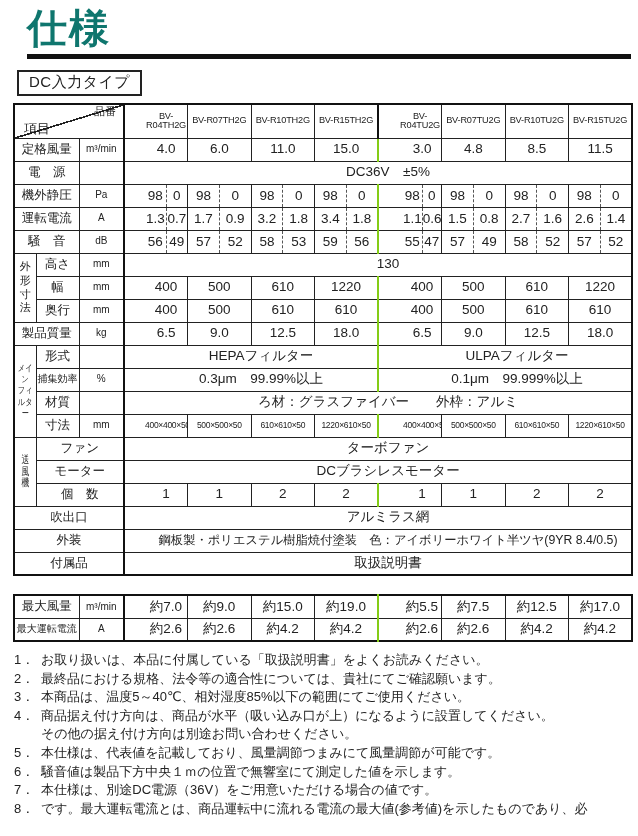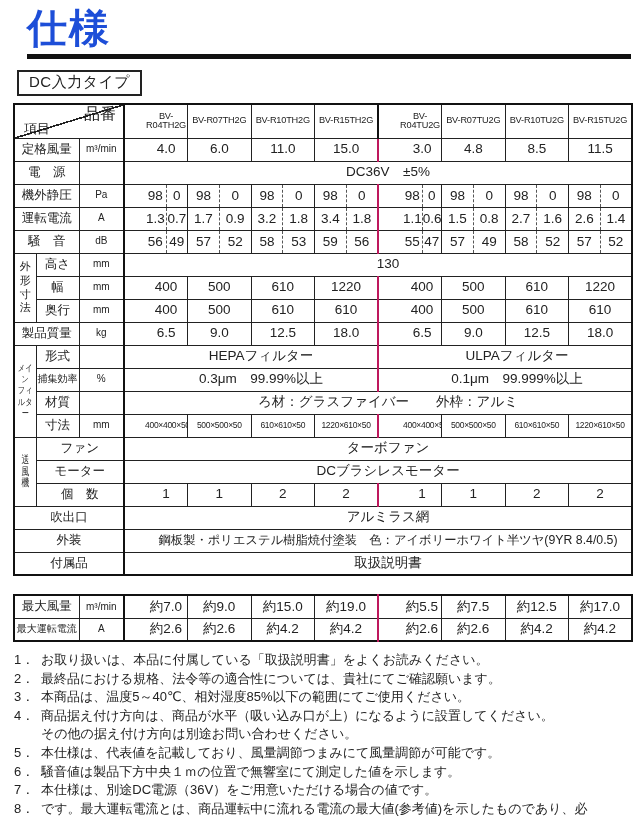--- a/index.html
+++ b/index.html
@@ -4,21 +4,21 @@
 <style>
   * { margin:0; padding:0; box-sizing:border-box; }
   html,body { background:#fff; }
   body {
     width:638px; height:836px; overflow:hidden;
     font-family:"Liberation Sans","DejaVu Sans",sans-serif;
     color:#222;
   }
   .page { width:638px; height:836px; overflow:hidden; position:relative; background:#fff; }
 
-  .title { font-size:40px; font-weight:bold; color:#1d4ed8; margin:6px 0 0 27px; letter-spacing:2px; line-height:1.1; }
+  .title { font-size:40px; font-weight:bold; color:#0f766e; margin:6px 0 0 27px; letter-spacing:2px; line-height:1.1; }
   .rule  { height:5px; background:#111; margin:4px 0 0 27px; width:604px; }
 
   .type-box {
     display:inline-block; margin:11px 0 0 17px;
     border:2px solid #222; padding:1px 10px 2px 10px;
     font-size:15px; letter-spacing:0.5px;
   }
 
   table.spec {
     border-collapse:collapse; table-layout:fixed;
@@ -26,38 +26,38 @@
     border:2px solid #111;
   }
   table.spec.second { margin-top:18px; }
   .spec td, .spec th {
     border:1px solid #222; padding:0; text-align:center;
     height:23px; font-size:13.5px; font-weight:normal;
     overflow:hidden; vertical-align:middle; line-height:1.05;
   }
   .spec tr.hdr th { height:34px; }
   td.dataL, th.dataL { border-left:2px solid #111;padding-left:20px; }
-  td.thickL { border-left:2px solid #be185d;padding-left:24px; }
+  td.thickL { border-left:2px solid #84cc16;padding-left:24px; }
   td.lbl  { font-size:12.5px; }
   td.lbl-sm { font-size:10px; }
   td.unit { font-size:10px; }
   td.small { font-size:8.5px; letter-spacing:-0.3px; }
   td.grp  { font-size:11px; }
   .vlabel { display:inline-block; white-space:pre-line; line-height:1.25; }
   .squish  { display:inline-block; transform:scaleX(0.8); transform-origin:center; white-space:pre-line; line-height:1.25; font-size:9px; }
   .squish3 { display:inline-block; transform:scaleX(0.7); transform-origin:center; font-size:11px; }
   th.model { font-size:9.2px; letter-spacing:-0.2px; }
 
   .diag {
     position:relative;
     background:linear-gradient(to bottom right,
       #fff calc(50% - 0.8px), #222 calc(50% - 0.8px),
       #222 calc(50% + 0.8px), #fff calc(50% + 0.8px));
   }
-  .diag .tr { position:absolute; top:1px; right:7px; font-size:16px;text-align:right; }
+  .diag .tr { position:absolute; top:1px; right:7px; font-size:11px;text-align:right; }
   .diag .bl { position:absolute; bottom:2px; left:9px; font-size:13px; }
 
   .pair { display:flex; width:100%; height:100%; align-items:flex-start; }
   .pair span { flex:1; line-height:22px; font-size:13.5px; }
   .pair .lft { border-right:1px dashed #555; }
 
   .notes { margin:9px 0 0 14px; width:620px; }
   .note  { display:flex; }
   .note .num { width:27px; flex:0 0 27px; font-size:13px; line-height:18.6px; }
   .note .body { flex:1; }

